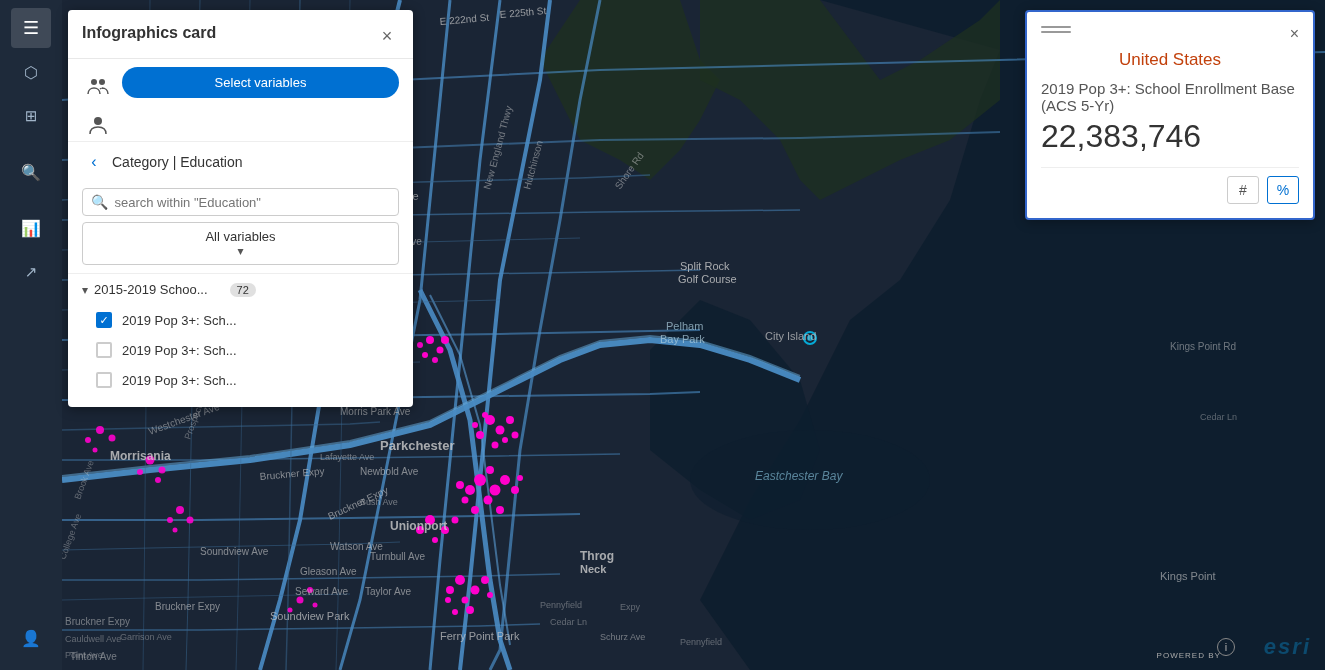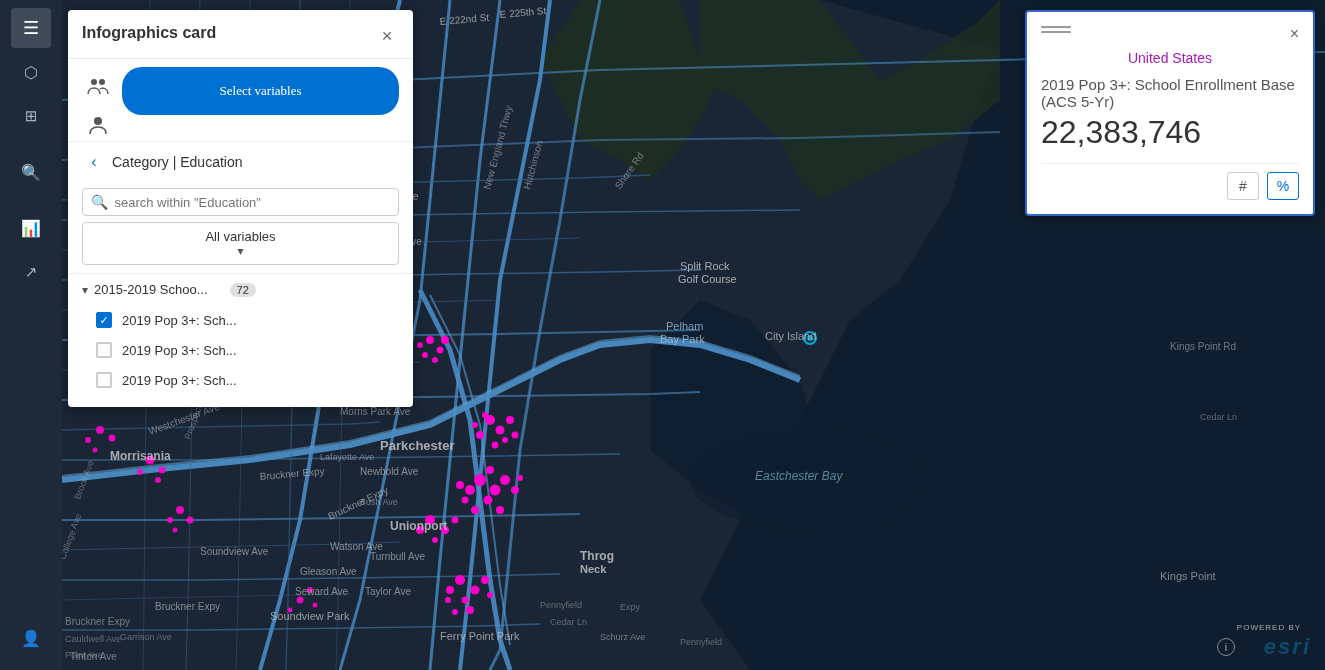--- a/index.html
+++ b/index.html
@@ -88,25 +88,24 @@
       color: #555;
       cursor: pointer;
     }
 
     
     .btn-primary {
       background: #0070d2;
       color: white;
       border: none;
       border-radius: 20px;
-      padding: 16px 20px;
+      padding: 8px 20px;
       font-size: 13px;
       cursor: pointer;
       font-weight: 500;
-      font-family: Liberation Serif, serif;
     }
 
     .btn-secondary {
       background: white;
       color: #333;
       border: 1px solid #ccc;
       border-radius: 20px;
       padding: 7px 20px;
       font-size: 13px;
       cursor: pointer;
@@ -278,22 +277,22 @@
 
     .info-card-title {
       font-size: 14px;
       font-weight: 600;
       color: #333;
       text-align: center;
       margin-bottom: 4px;
     }
 
     .info-card-subtitle {
-      font-size: 14px;
-      color: #a21caf;
+      font-size: 17px;
+      color: #c2410c;
       text-align: center;
       margin-bottom: 10px;
     }
 
     .info-card-stat-label {
       font-size: 15px;
       color: #555;
       margin-bottom: 4px;
     }
 
@@ -322,23 +321,22 @@
       color: #555;
     }
 
     
     .esri-logo {
       position: absolute;
       bottom: 10px;
       right: 14px;
       z-index: 10;
       display: flex;
-      flex-direction: column;
-      align-items: flex-start;
-      gap: 2px;
+      align-items: flex-end;
+      gap: 16px;
     }
 
     .esri-powered {
       font-size: 8px;
       color: #aaa;
       letter-spacing: 1px;
       text-transform: uppercase;
     }
 
     .esri-text {

